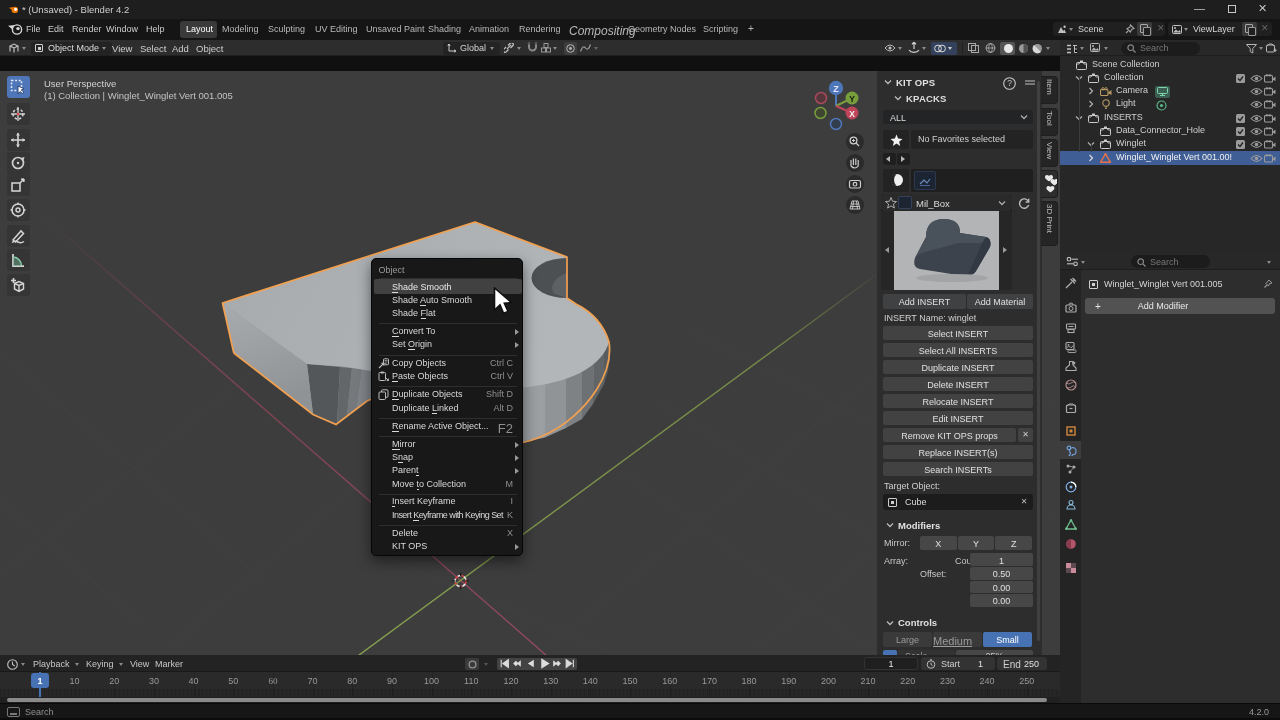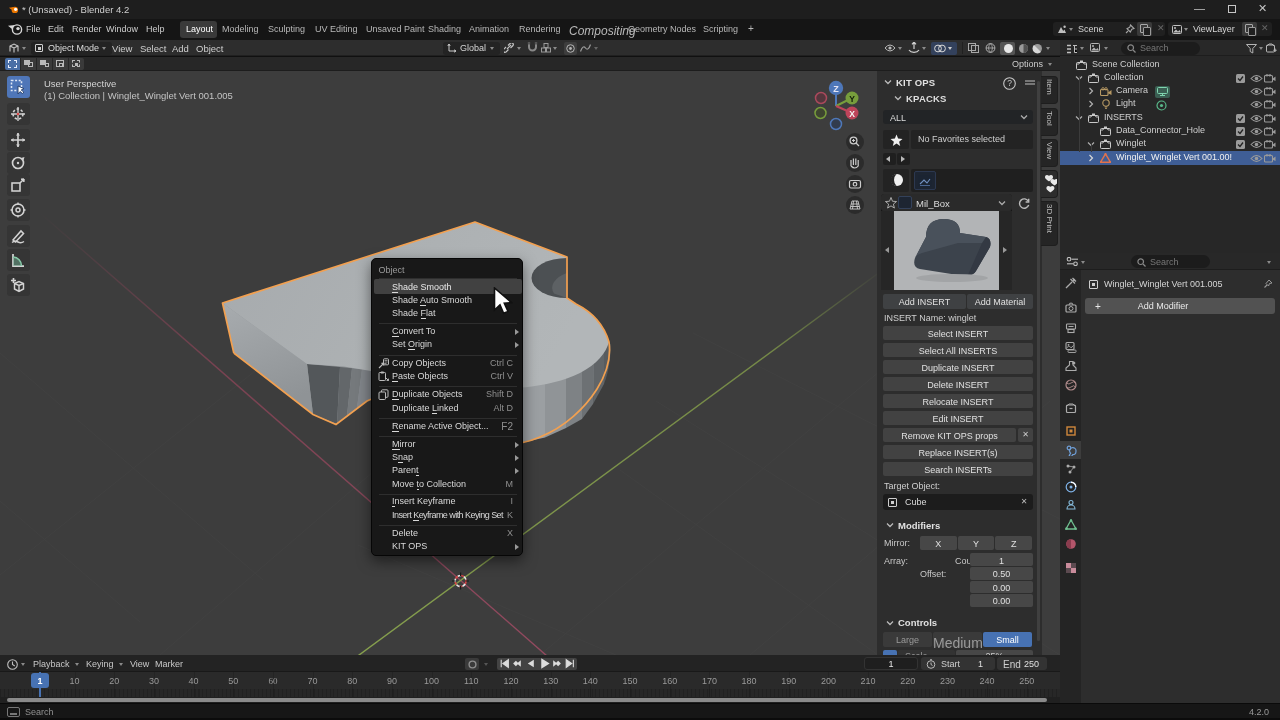--- a/index.html
+++ b/index.html
@@ -163,38 +163,20 @@
         <circle cx="5.5" cy="5.5" r="4.5" fill="#9a9a9a"></circle>
         <path d="M5.5 1 A4.5 4.5 0 0 1 5.5 10 Z" fill="#505050"></path>
       </svg>
   <svg class="r" style="left:1032px;top:3px;" width="11" height="11" viewBox="0 0 11 11">
         <circle cx="5.5" cy="5.5" r="4.5" fill="#9a9a9a"></circle>
         <path d="M2 2 A4.5 4.5 0 0 0 9 9 Z" fill="#d8d8d8"></path>
       </svg>
   <span class="chevs r" style="left:1046px;top:7px;"></span>
 </div>
 
-<div class="r" style="left:0;top:57px;width:1060px;height:14px;background:#272727;border-bottom:1px solid #1d1d1d;">
-  <div class="r" style="left:5px;top:1px;width:15px;height:12px;background:#4a6fa6;border-radius:2px 0 0 2px;"></div>
-  <div class="r" style="left:8px;top:3px;width:9px;height:8px;border:1.2px dashed #e8eefb;"></div>
-  <div class="r" style="left:21px;top:1px;width:15px;height:12px;background:#3a3a3a;"></div>
-  <div class="r" style="left:24px;top:3px;width:6px;height:5px;background:#b9b9b9;"></div>
-      <div class="r" style="left:28px;top:5px;width:5px;height:5px;border:1px dashed #b9b9b9;"></div>
-  <div class="r" style="left:37px;top:1px;width:15px;height:12px;background:#3a3a3a;"></div>
-  <div class="r" style="left:40px;top:3px;width:6px;height:5px;background:#b9b9b9;"></div>
-      <div class="r" style="left:45px;top:6px;width:4px;height:4px;border:1px dashed #b9b9b9;"></div>
-  <div class="r" style="left:53px;top:1px;width:15px;height:12px;background:#3a3a3a;"></div>
-  <div class="r" style="left:56px;top:3px;width:8px;height:7px;border:1.2px solid #b9b9b9;"></div>
-      <div class="r" style="left:59px;top:6px;width:4px;height:4px;background:#3a3a3a;border:1px dashed #b9b9b9;"></div>
-  <div class="r" style="left:69px;top:1px;width:15px;height:12px;background:#3a3a3a;border-radius:0 2px 2px 0;"></div>
-  <div class="r" style="left:72px;top:3px;width:8px;height:7px;border:1.2px dashed #b9b9b9;"></div>
-      <div class="r" style="left:75px;top:6px;width:3px;height:3px;background:#b9b9b9;"></div>
-  <div class="t" style="left:1012px;top:1.5px;font-size:9px;color:#cccccc;">Options</div>
-  <span class="chevs r" style="left:1048px;top:6px;"></span>
-</div>
 
 <div class="r" id="vp" style="left:0;top:71px;width:1060px;height:584px;background:#3d3d3d;overflow:hidden;">
   <svg class="r" style="left:0;top:0;" width="1060" height="584" viewBox="0 0 1060 584">
 
     <g stroke="#454545" stroke-width="1" opacity="0.45">
       <line x1="0" y1="282" x2="263" y2="509"></line>
       <line x1="0" y1="430" x2="140" y2="551"></line>
       <line x1="358" y1="474" x2="616" y2="584"></line>
       <line x1="620" y1="399" x2="878" y2="584"></line>
       <line x1="656" y1="330" x2="1060" y2="584"></line>
@@ -482,21 +464,21 @@
 <div class="t" style="left:93px;top:511.5px;width:63px;text-align:center;font-size:9px;color:#e0e0e0;">0.00</div>
 <div class="r" style="left:93px;top:523.0px;width:63px;height:12.5px;background:#474747;border-radius:2px;"></div>
 <div class="t" style="left:93px;top:525.0px;width:63px;text-align:center;font-size:9px;color:#e0e0e0;">0.00</div>
 <svg class="r" style="left:9px;top:549px;" width="8" height="6" viewBox="0 0 8 6">
           <path d="M1 1.5 L4 4.5 L7 1.5" stroke="#bbb" stroke-width="1.3" fill="none"></path>
         </svg>
 <div class="t" style="left:21px;top:546px;font-size:9.5px;color:#e0e0e0;font-weight:bold;">Controls</div>
 <div class="r" style="left:6px;top:561px;width:49px;height:15px;background:#3a3a3a;border-radius:2px;"></div>
 <div class="t" style="left:6px;top:564px;width:49px;text-align:center;font-size:9px;color:#9a9a9a;">Large</div>
 <div class="r" style="left:56px;top:561px;width:49px;height:15px;background:#3a3a3a;border-radius:2px;"></div>
-<div class="t" style="left:56px;top:564px;width:49px;text-align:center;font-size:14px;color:#9a9a9a;">Medium</div>
+<div class="t" style="left:56px;top:564px;width:49px;font-size:11px;color:#9a9a9a;text-decoration:underline;">Medium</div>
 <div class="r" style="left:106px;top:561px;width:49px;height:15px;background:#4772b3;border-radius:2px;"></div>
 <div class="t" style="left:106px;top:564px;width:49px;text-align:center;font-size:9px;color:#ffffff;">Small</div>
 <div class="r" style="left:6px;top:579px;width:14px;height:10px;background:#4772b3;border-radius:2px;"></div>
 <div class="r" style="left:21px;top:579px;width:57px;height:10px;background:#333333;border-radius:2px;"></div>
 <div class="t" style="left:28px;top:580px;font-size:9px;color:#9a9a9a;">Scale</div>
 <div class="r" style="left:79px;top:579px;width:77px;height:10px;background:#474747;border-radius:2px;"></div>
 <div class="t" style="left:79px;top:580px;width:77px;text-align:center;font-size:9px;color:#cfcfcf;">25%</div>
 <div class="r" style="left:160px;top:10px;width:3px;height:560px;background:#404040;border-radius:2px;"></div>
 </div>
 
@@ -548,21 +530,21 @@
 <svg class="r" style="left:6px;top:130.3px;" width="11" height="11" viewBox="0 0 11 11">
           <rect x="3.5" y="0.8" width="6.5" height="7.5" rx="1" fill="none" stroke="#bbb"></rect>
           <rect x="1" y="3" width="6.5" height="7.5" rx="1" fill="#181818" stroke="#bbb"></rect>
         </svg>
 <div class="t" style="left:20.5px;top:130.3px;font-size:9px;color:#d9d9d9;"><span style="border-bottom:1px solid #d9d9d9;">D</span>uplicate Objects</div>
 <div class="t" style="right:9px;top:130.3px;font-size:9px;color:#8f8f8f;">Shift D</div>
 <div class="t" style="left:20.5px;top:143.7px;font-size:9px;color:#d9d9d9;">Duplicate <span style="border-bottom:1px solid #d9d9d9;">L</span>inked</div>
 <div class="t" style="right:9px;top:143.7px;font-size:9px;color:#8f8f8f;">Alt D</div>
 <div class="r" style="left:7px;top:158.8px;width:138px;height:1px;background:#2e2e2e;"></div>
 <div class="t" style="left:20.5px;top:161.8px;font-size:9px;color:#d9d9d9;"><span style="border-bottom:1px solid #d9d9d9;">R</span>ename Active Object...</div>
-<div class="t" style="right:9px;top:161.8px;font-size:10px;color:#8f8f8f;">F2</div>
+<div class="t" style="right:9px;top:161.8px;font-size:13px;color:#8f8f8f;">F2</div>
 <div class="r" style="left:7px;top:176.9px;width:138px;height:1px;background:#2e2e2e;"></div>
 <div class="t" style="left:20.5px;top:179.9px;font-size:9px;color:#d9d9d9;"><span style="border-bottom:1px solid #d9d9d9;">M</span>irror</div>
 <div class="r arr-r" style="left:143px;top:182.7px;border-left-color:#999;"></div>
 <div class="t" style="left:20.5px;top:193.2px;font-size:9px;color:#d9d9d9;">S<span style="border-bottom:1px solid #d9d9d9;">n</span>ap</div>
 <div class="r arr-r" style="left:143px;top:196.0px;border-left-color:#999;"></div>
 <div class="t" style="left:20.5px;top:206.2px;font-size:9px;color:#d9d9d9;">Paren<span style="border-bottom:1px solid #d9d9d9;">t</span></div>
 <div class="r arr-r" style="left:143px;top:209.0px;border-left-color:#999;"></div>
 <div class="t" style="left:20.5px;top:219.5px;font-size:9px;color:#d9d9d9;">Move <span style="border-bottom:1px solid #d9d9d9;">t</span>o Collection</div>
 <div class="t" style="right:9px;top:219.5px;font-size:9px;color:#8f8f8f;">M</div>
 <div class="r" style="left:7px;top:234.5px;width:138px;height:1px;background:#2e2e2e;"></div>

